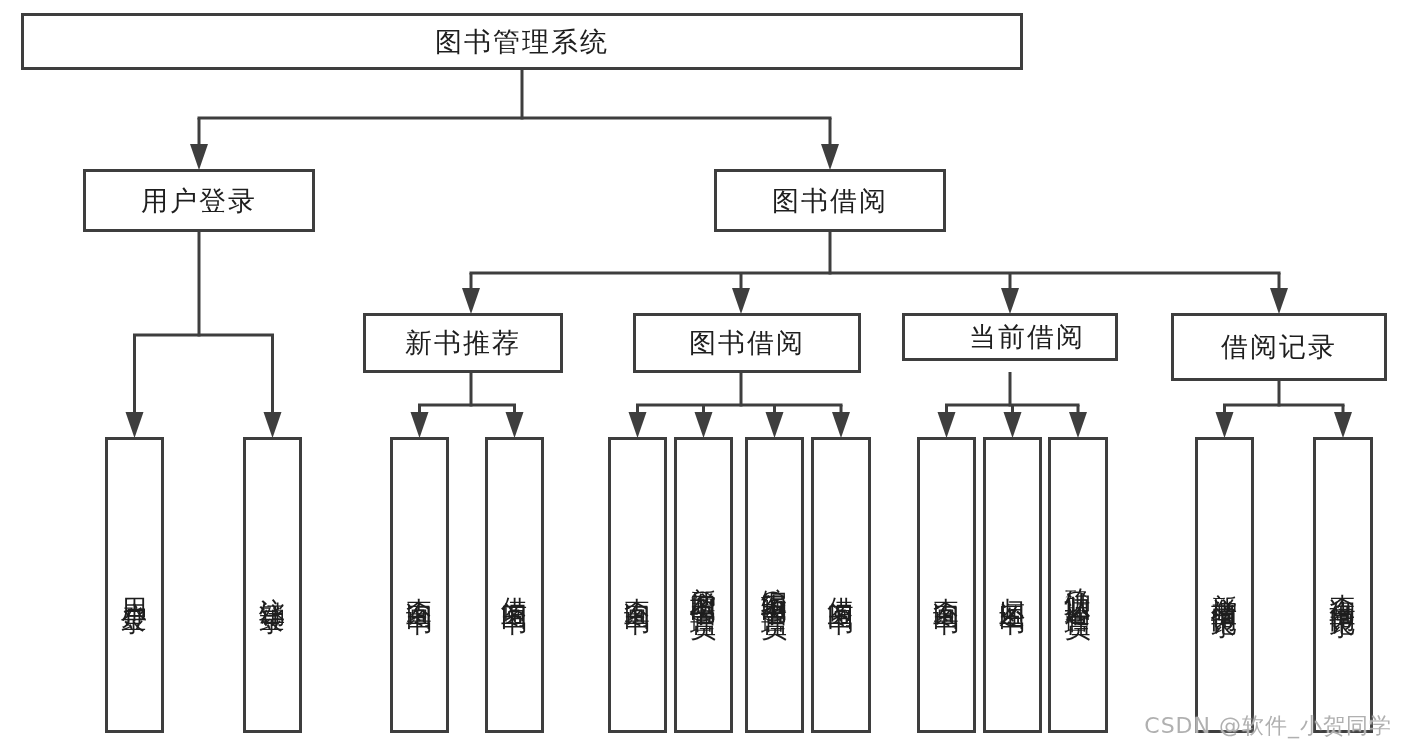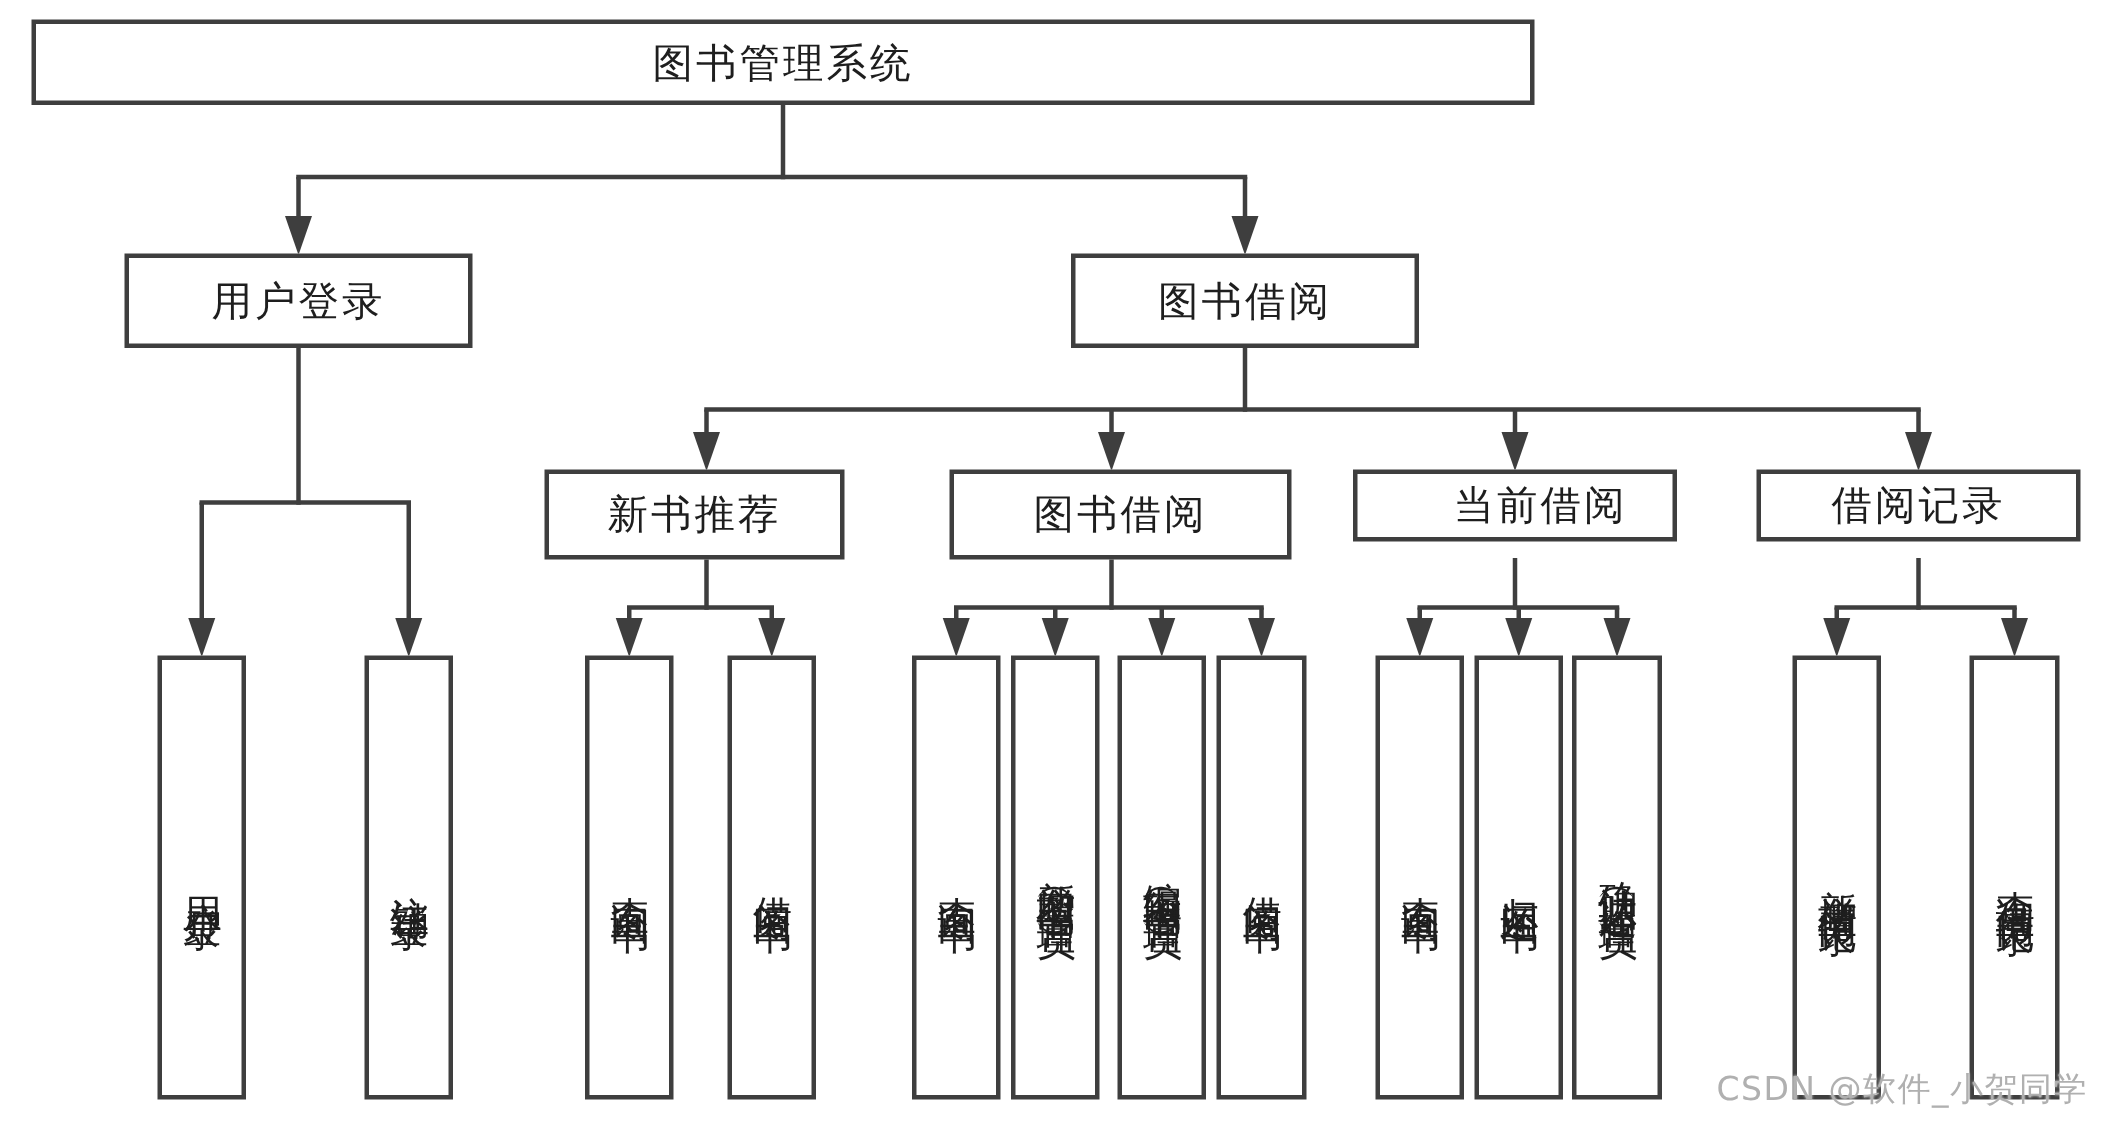--- a/index.html
+++ b/index.html
@@ -102,21 +102,21 @@
 
   <div class="node h" id="n-new_book_rec" style="left: 363px; top: 313px; width: 200px; height: 60px;">
     <span>新书推荐</span>
   </div>
   <div class="node h" id="n-book_borrow" style="left: 633px; top: 313px; width: 228px; height: 60px;">
     <span>图书借阅</span>
   </div>
   <div class="node h" id="n-current_borrow" style="left: 902px; top: 313px; width: 216px; height: 48px; padding-left: 34px;">
     <span>当前借阅</span>
   </div>
-  <div class="node h" id="n-borrow_records" style="left: 1171px; top: 313px; width: 216px; height: 48px;">
+  <div class="node h" id="n-borrow_records" style="left: 1171px; top: 313px; width: 216px; height: 68px;">
     <span>借阅记录</span>
   </div>
 
   <div class="node v" id="n-login" style="left: 105px; top: 437px; width: 59px; height: 296px;">
     <span>用户登录</span>
   </div>
   <div class="node v" id="n-logout" style="left: 243px; top: 437px; width: 59px; height: 296px;">
     <span>注销登录</span>
   </div>
   <div class="node v" id="n-query_book_1" style="left: 390px; top: 437px; width: 59px; height: 296px;">

